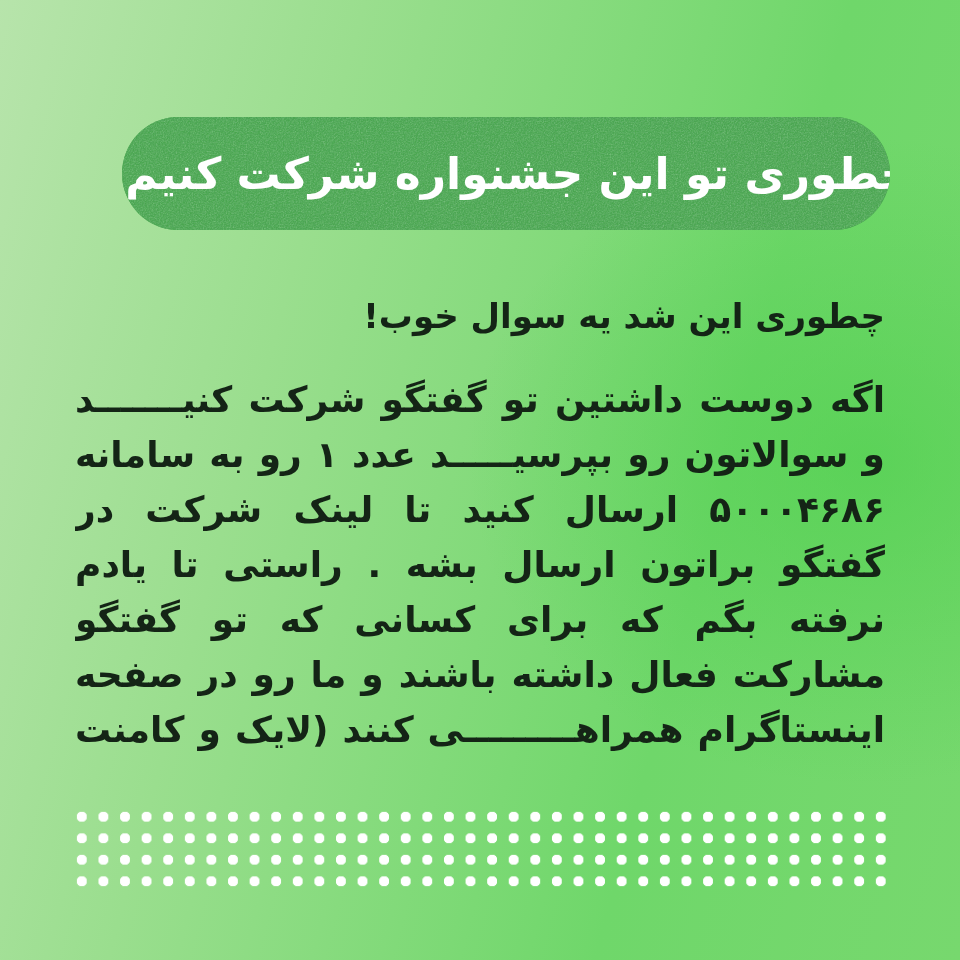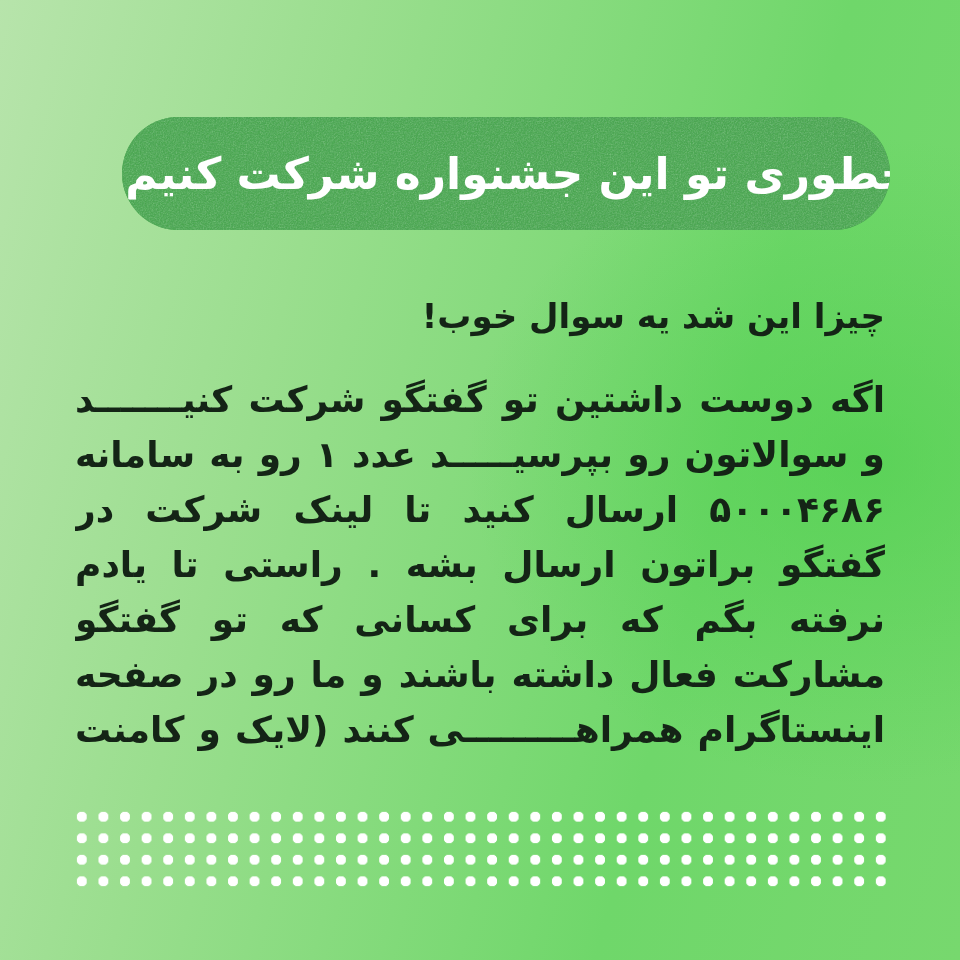--- a/index.html
+++ b/index.html
@@ -97,19 +97,19 @@
         <feTurbulence type="fractalNoise" baseFrequency="0.7" numOctaves="2" stitchTiles="stitch" result="t2"></feTurbulence>
         <feColorMatrix in="t2" type="matrix" values="0 0 0 0 0.45  0 0 0 0 0.78  0 0 0 0 0.45  0.8 0.8 0.8 0 -1.05"></feColorMatrix>
       </filter>
       <rect width="768" height="113" fill="#48a64d"></rect>
       <rect width="768" height="113" filter="url(#grainDark)" opacity="0.55"></rect>
       <rect width="768" height="113" filter="url(#grainLight)" opacity="0.5"></rect>
     </svg>
     <div class="title-text" dir="rtl">چطوری تو این جشنواره شرکت کنیم؟</div>
   </div>
 
-  <div class="subheading" dir="rtl">چیزا این شد یه سوال خوب!</div>
+  <div class="subheading" dir="rtl">چطوری این شد یه سوال خوب!</div>
 
   <div class="body-paragraph" dir="rtl">اگه دوست داشتین تو گفتگو شرکت کنیـــــــد و سوالاتون رو بپرسیـــــد عدد ۱ رو به سامانه ۵۰۰۰۴۶۸۶ ارسال کنید تا لینک شرکت در گفتگو براتون ارسال بشه . راستی تا یادم نرفته بگم که برای کسانی که تو گفتگو مشارکت فعال داشته باشند و ما رو در صفحه اینستاگرام همراهـــــــــی کنند (لایک و کامنت و اینجور چیزا دیگه) کلی جایزه در نظر گرفتیــــــم که به قید قرعه تقدیمشون میکنیم !</div>
 
   <div class="dots-grid"></div>
 
 </div>
 
 </body></html>

